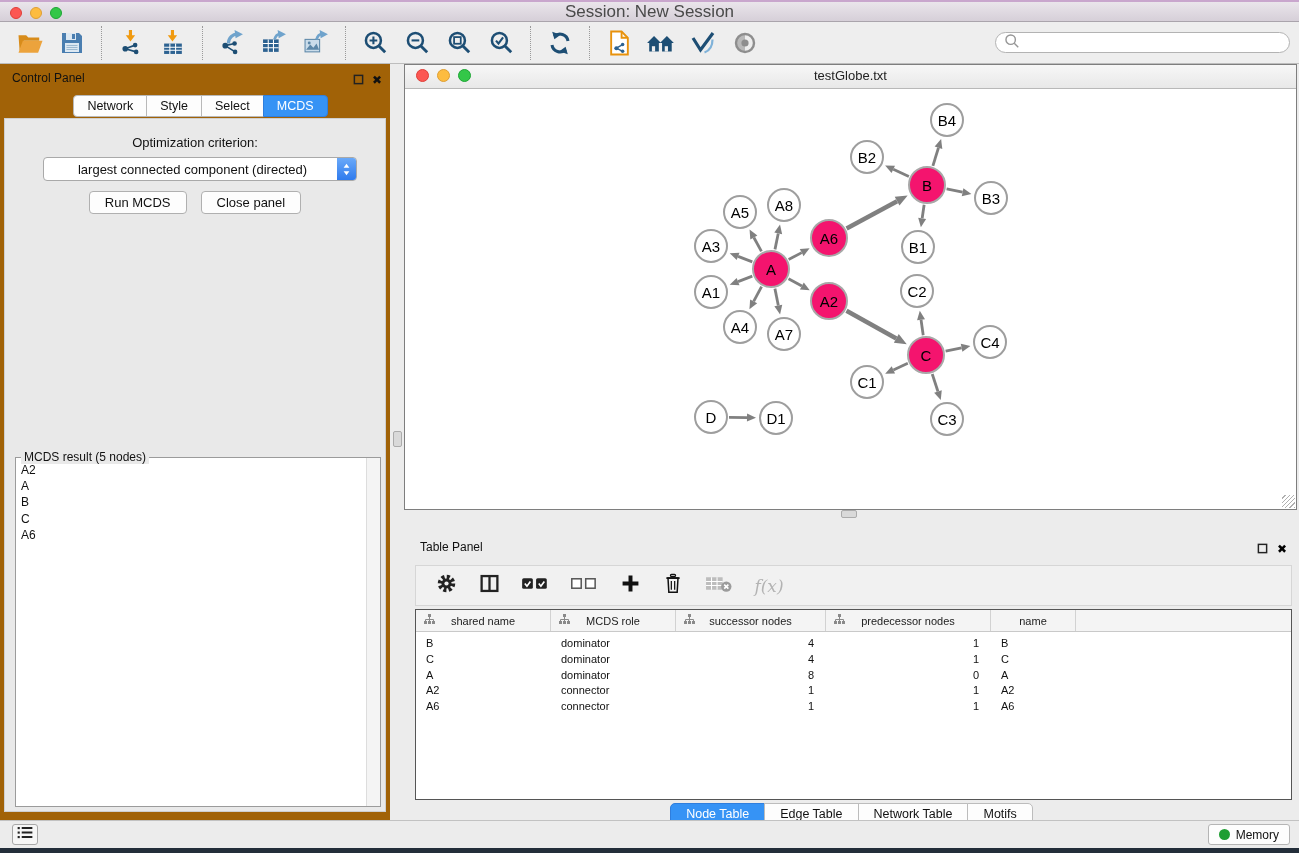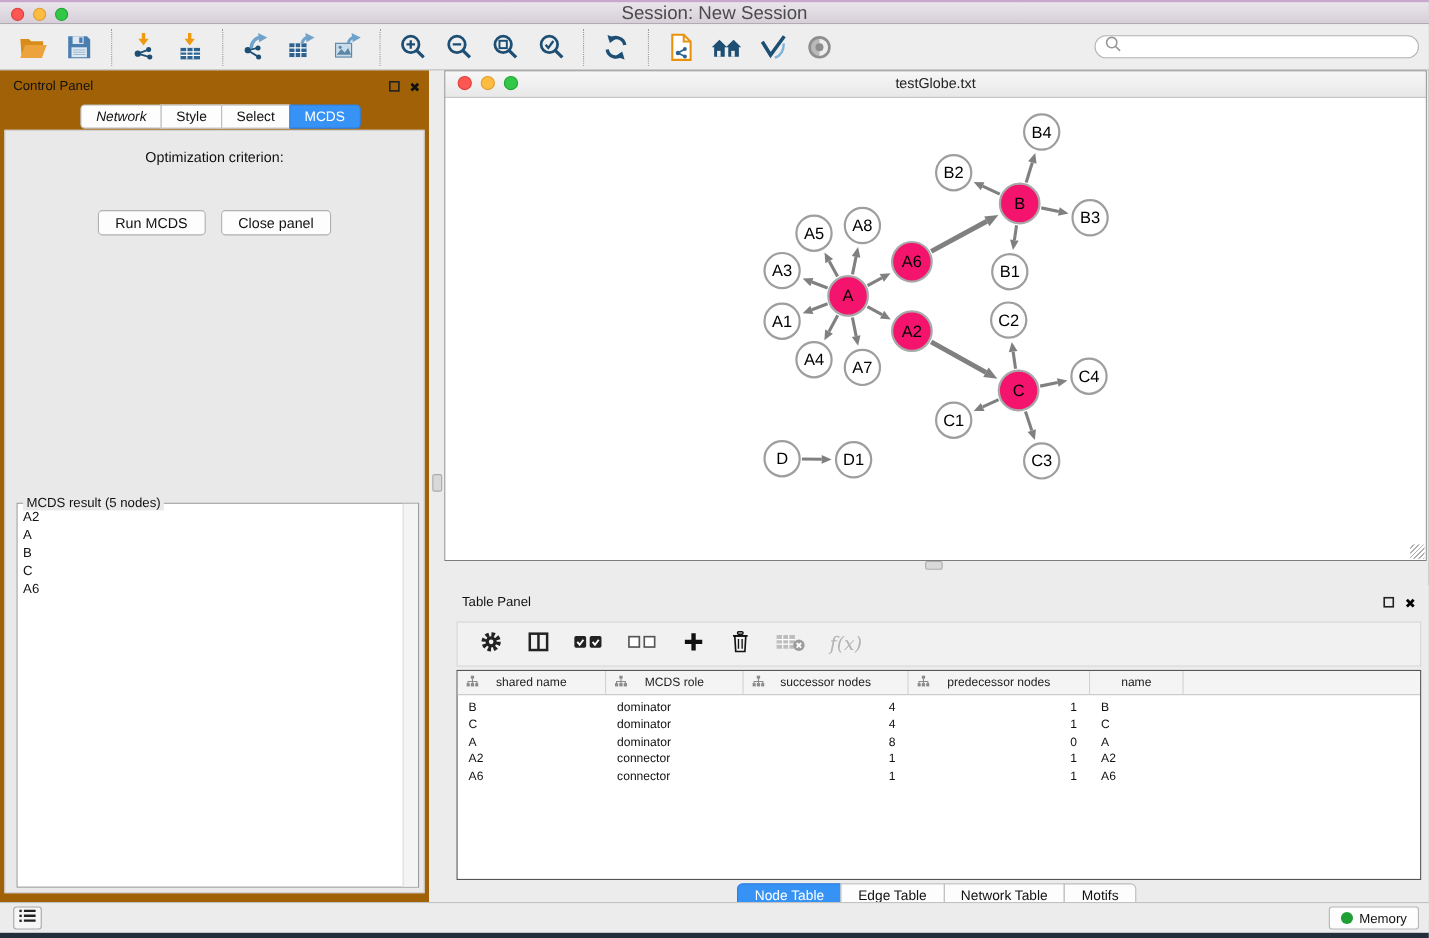--- a/index.html
+++ b/index.html
@@ -28,21 +28,21 @@
     font-family:"Liberation Sans","DejaVu Sans",sans-serif;}
   
   .control-panel{position:absolute;left:0;top:64px;width:390px;height:756px;background:#a16207;}
   .cp-header{position:absolute;left:0;top:0;right:0;height:29px;}
   .cp-title{position:absolute;left:12px;top:7px;font-size:12px;color:#111;}
   .win-icons{position:absolute;right:8px;top:7px;display:flex;gap:8px;align-items:center;}
   .win-icons .close-x{font-size:12px;font-weight:bold;color:#111;line-height:12px;}
   .cp-tabs{position:absolute;left:0;top:31px;right:0;display:flex;justify-content:center;}
   .cp-tab{height:20px;line-height:20px;padding:0 13px;background:#fdfdfd;border:1px solid #b9b9b9;
     font-size:12.5px;color:#111;margin-left:-1px;}
-  .cp-tab:first-child{border-radius:4px 0 0 4px;margin-left:11px;font-style:italic;}
+  .cp-tab:first-child{border-radius:4px 0 0 4px;margin-left:11px;}
   .cp-tab:last-child{border-radius:0 4px 4px 0;}
   .cp-tab.selected{background:#3693f5;border-color:#2f7edd;color:#fff;}
   .cp-body{position:absolute;left:4px;right:4px;top:54px;bottom:8px;background:#e9e9e9;
     border:1px solid #cfcfcf;box-sizing:border-box;}
   .opt-label{position:absolute;left:0;right:0;top:16px;text-align:center;font-size:13px;color:#111;}
   .dropdown{position:absolute;left:38px;top:38px;width:314px;height:24px;background:#fff;
     border:1px solid #a9a9a9;border-radius:4px;box-sizing:border-box;display:flex;align-items:center;}
   .dropdown .dd-text{flex:1;text-align:center;font-size:13px;color:#111;padding-left:4px;}
   .dd-spin{width:19px;height:22px;border-radius:0 3px 3px 0;
     background:linear-gradient(#6aa9f9,#2f7bee);display:flex;align-items:center;justify-content:center;}
@@ -307,20 +307,29 @@
       </span>
     </div>
     <div class="cp-tabs">
         <div class="cp-tab">Network</div>
         <div class="cp-tab">Style</div>
         <div class="cp-tab">Select</div>
         <div class="cp-tab selected">MCDS</div>
       </div>
     <div class="cp-body">
       <div class="opt-label">Optimization criterion:</div>
+      <div class="dropdown">
+        <span class="dd-text">largest connected component (directed)</span>
+        <span class="dd-spin">
+            <svg width="9" height="15" viewBox="0 0 10 16">
+              <path d="M5 1.5l3.2 4.5H1.8z" fill="#fff"></path>
+              <path d="M5 14.5l-3.2-4.5h6.4z" fill="#fff"></path>
+            </svg>
+          </span>
+      </div>
       <div class="btn-row">
         <div class="push-btn">Run MCDS</div>
         <div class="push-btn">Close panel</div>
       </div>
       <div class="groupbox">
         <span class="legend">MCDS result (5 nodes)</span>
         <div class="result-list">
             <div class="result-item">A2</div>
             <div class="result-item">A</div>
             <div class="result-item">B</div>

